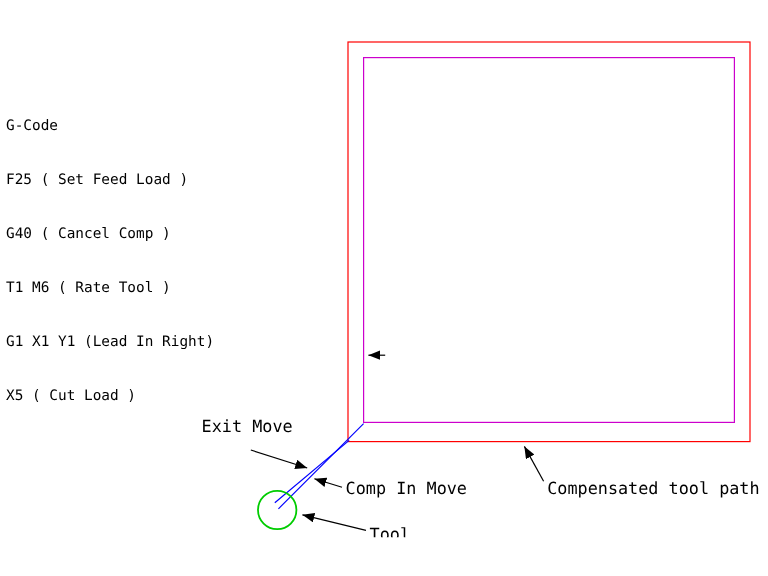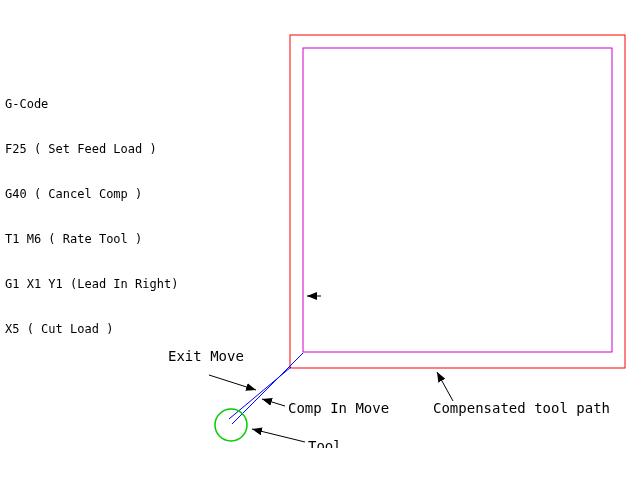--- a/index.html
+++ b/index.html
@@ -30,21 +30,21 @@
   .diagram-label {
     position: absolute;
     font-size: 14px;
     line-height: 14px;
     white-space: pre;
   }
   #label-part-outline { left: 325px; top: 289px; }
   #label-exit-move    { left: 136px; top: 349px; margin-left: 32px; }
   #label-lead-in      { left: 288px; top: 401px; }
   #label-tool         { left: 308px; top: 439px; text-align: center; }
-  #label-comp-path    { left: 433px; top: 401px; }
+  #label-comp-path    { left: 456px; top: 401px; }
 </style>
 </head>
 <body>
 
 <div id="canvas">
 
   <svg id="shapes" viewBox="0 0 640 480" xmlns="http://www.w3.org/2000/svg">
     <defs>
       <marker id="arrowhead" markerWidth="11" markerHeight="8" refX="10" refY="4" orient="auto" markerUnits="userSpaceOnUse">
         <path d="M0,0 L10,4 L0,8 Z" fill="#000000"></path>

